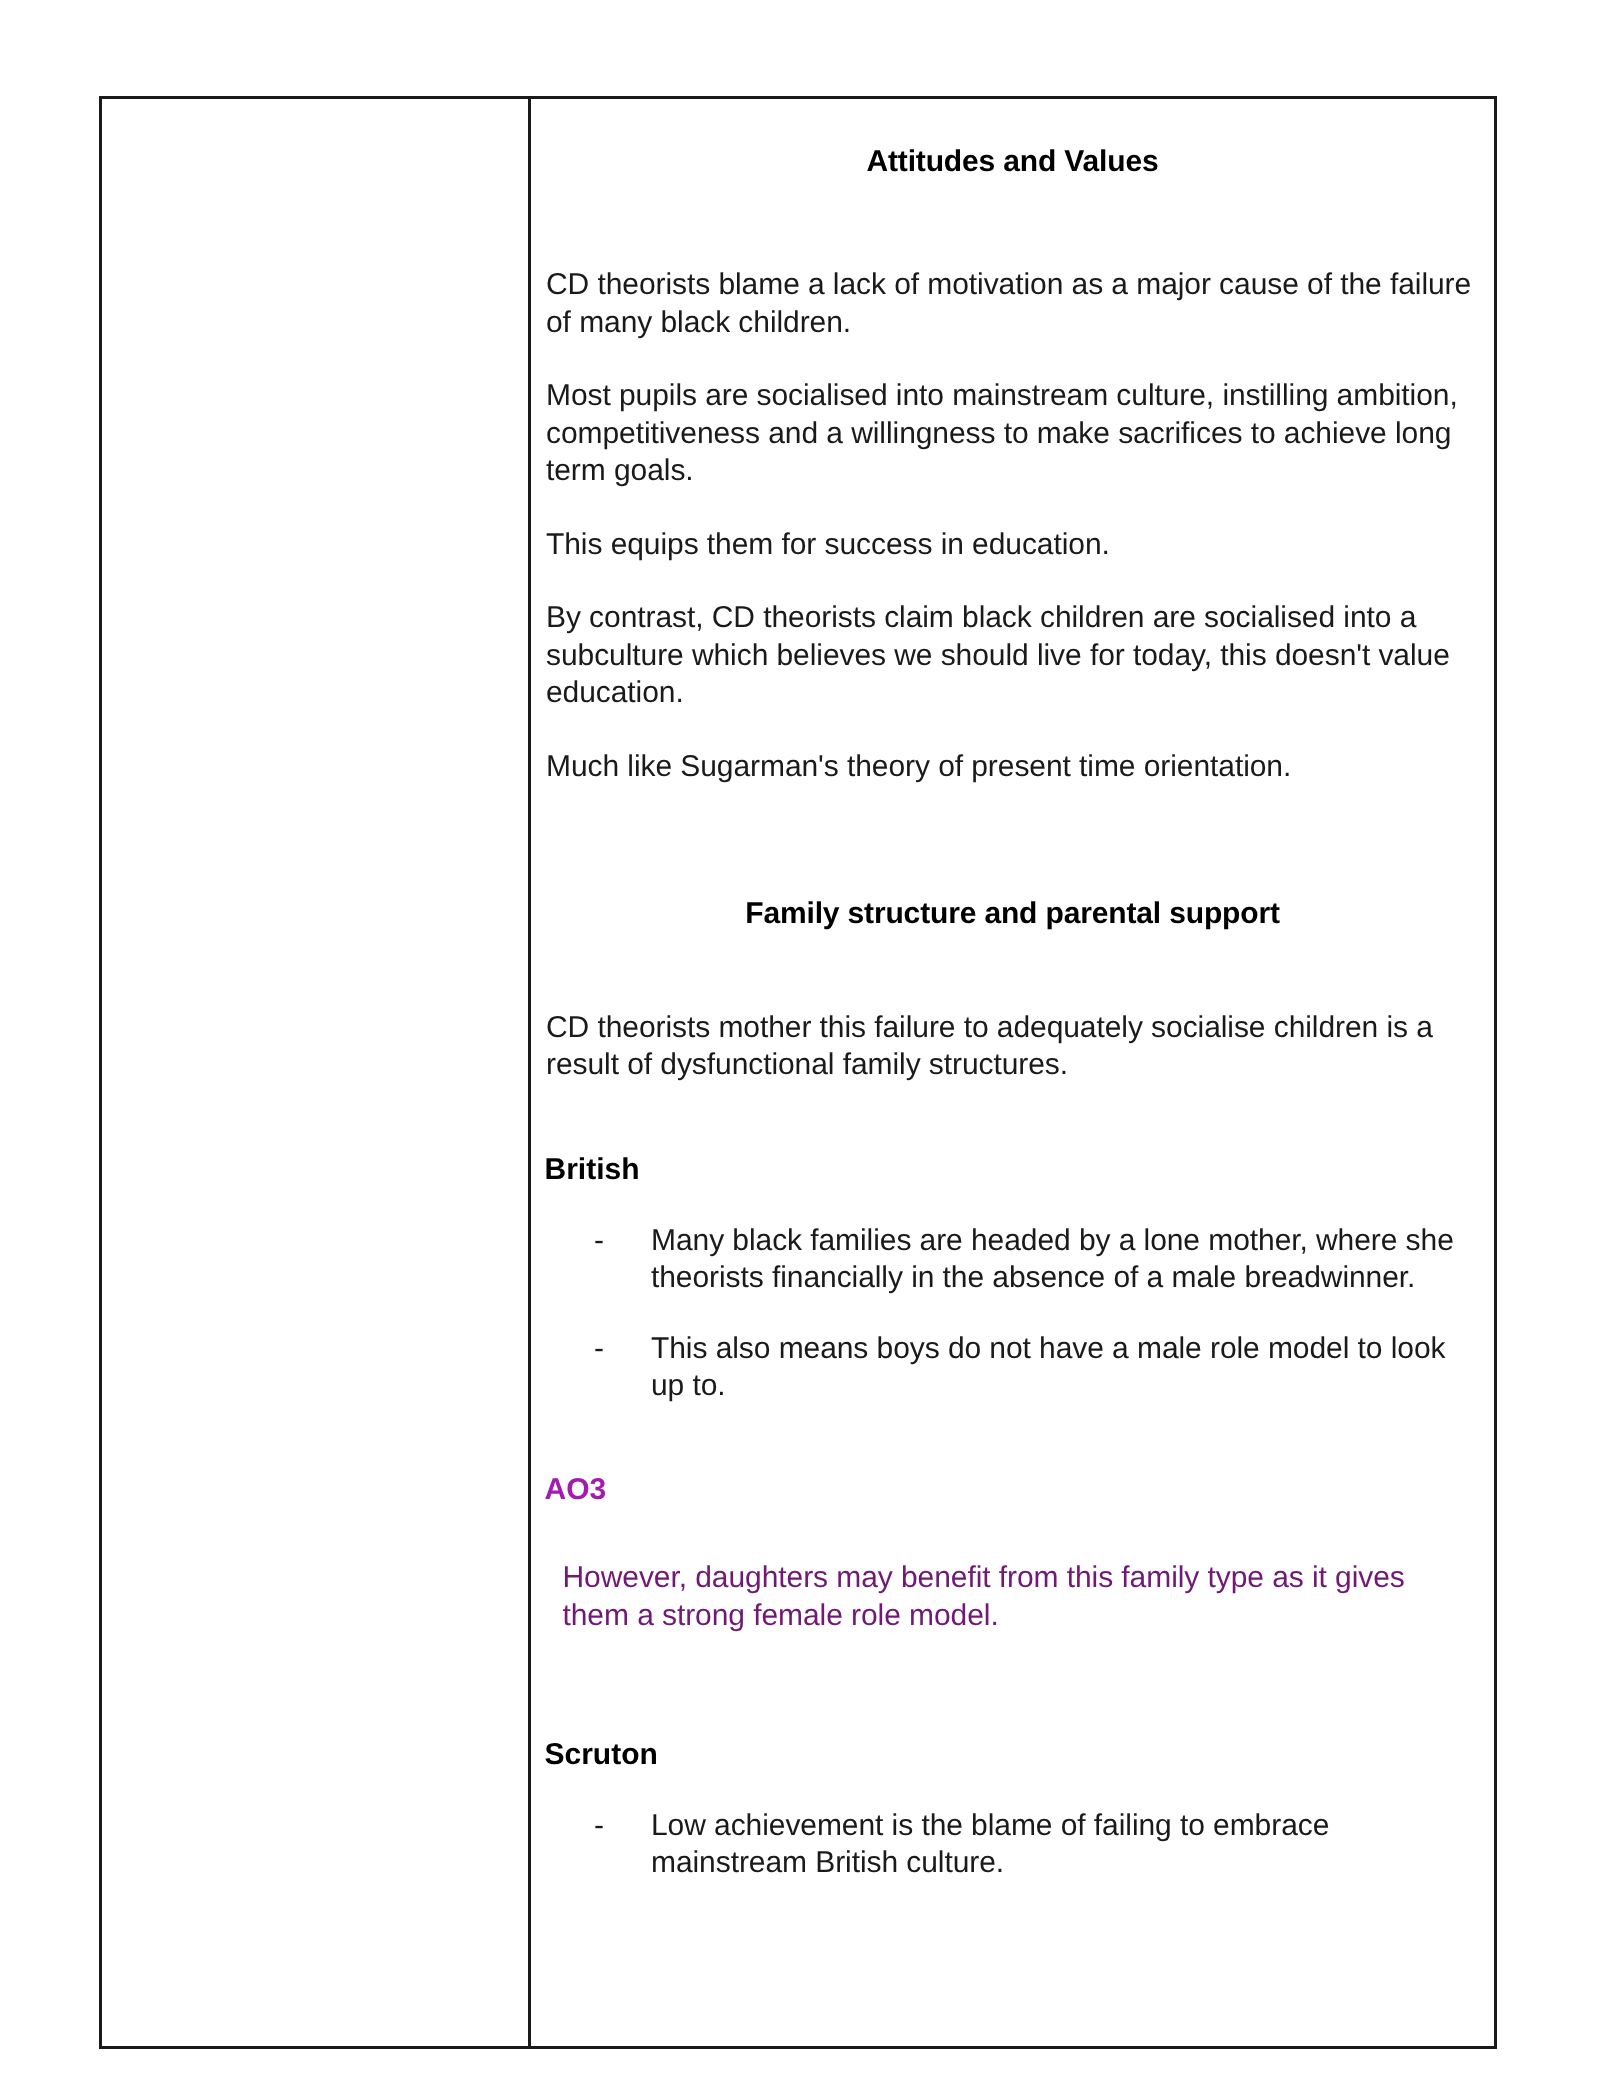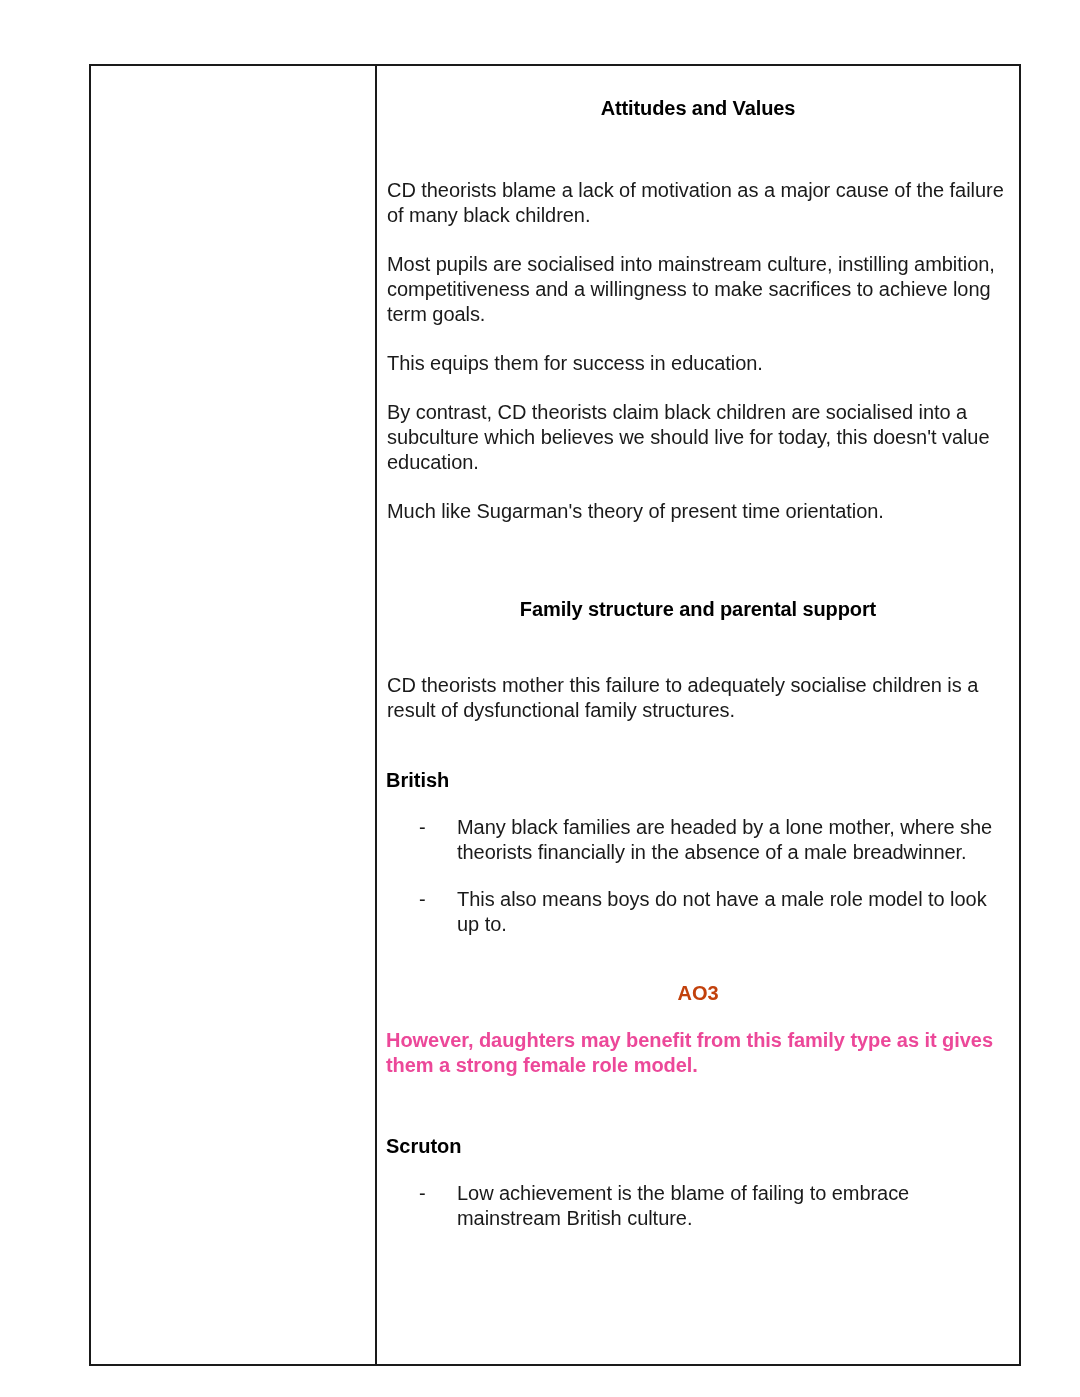--- a/index.html
+++ b/index.html
@@ -17,21 +17,21 @@
   .page {
     position: relative;
     width: 1080px;
     height: 1397px;
     background: #ffffff;
   }
 
   
   .notes-table {
     position: absolute;
-    left: 89px;
+    left: 66px;
     top: 64px;
     width: 926px;
     height: 1302px;
     border-collapse: collapse;
     table-layout: fixed;
     box-sizing: border-box;
   }
   .notes-table td {
     border: 2px solid #1a1a1a;
     vertical-align: top;
@@ -97,32 +97,30 @@
     left: 33px;
     top: 0;
     font-size: 20px;
     color: #1a1a1a;
   }
 
   
   .ao3-label {
     font-size: 20px;
     font-weight: bold;
-    color: #c2410c;
-    margin: 0;
-    line-height: 25px;
-    text-align: center;
+    color: #a21caf;
+    margin: 0;
+    line-height: 25px;
   }
   .ao3-text {
     font-size: 20px;
-    color: #ec4899;
-    margin: 0;
+    color: #701a75;
+    margin: 12px;
     line-height: 25px;
     letter-spacing: -0.05px;
-    font-weight: bold;
   }
   .sp-22 { height: 22px; }
   .sp-44 { height: 44px; }
   .sp-50 { height: 50px; }
   .sp-56 { height: 56px; }
 </style>
 </head>
 <body>
 
 <div class="page">

